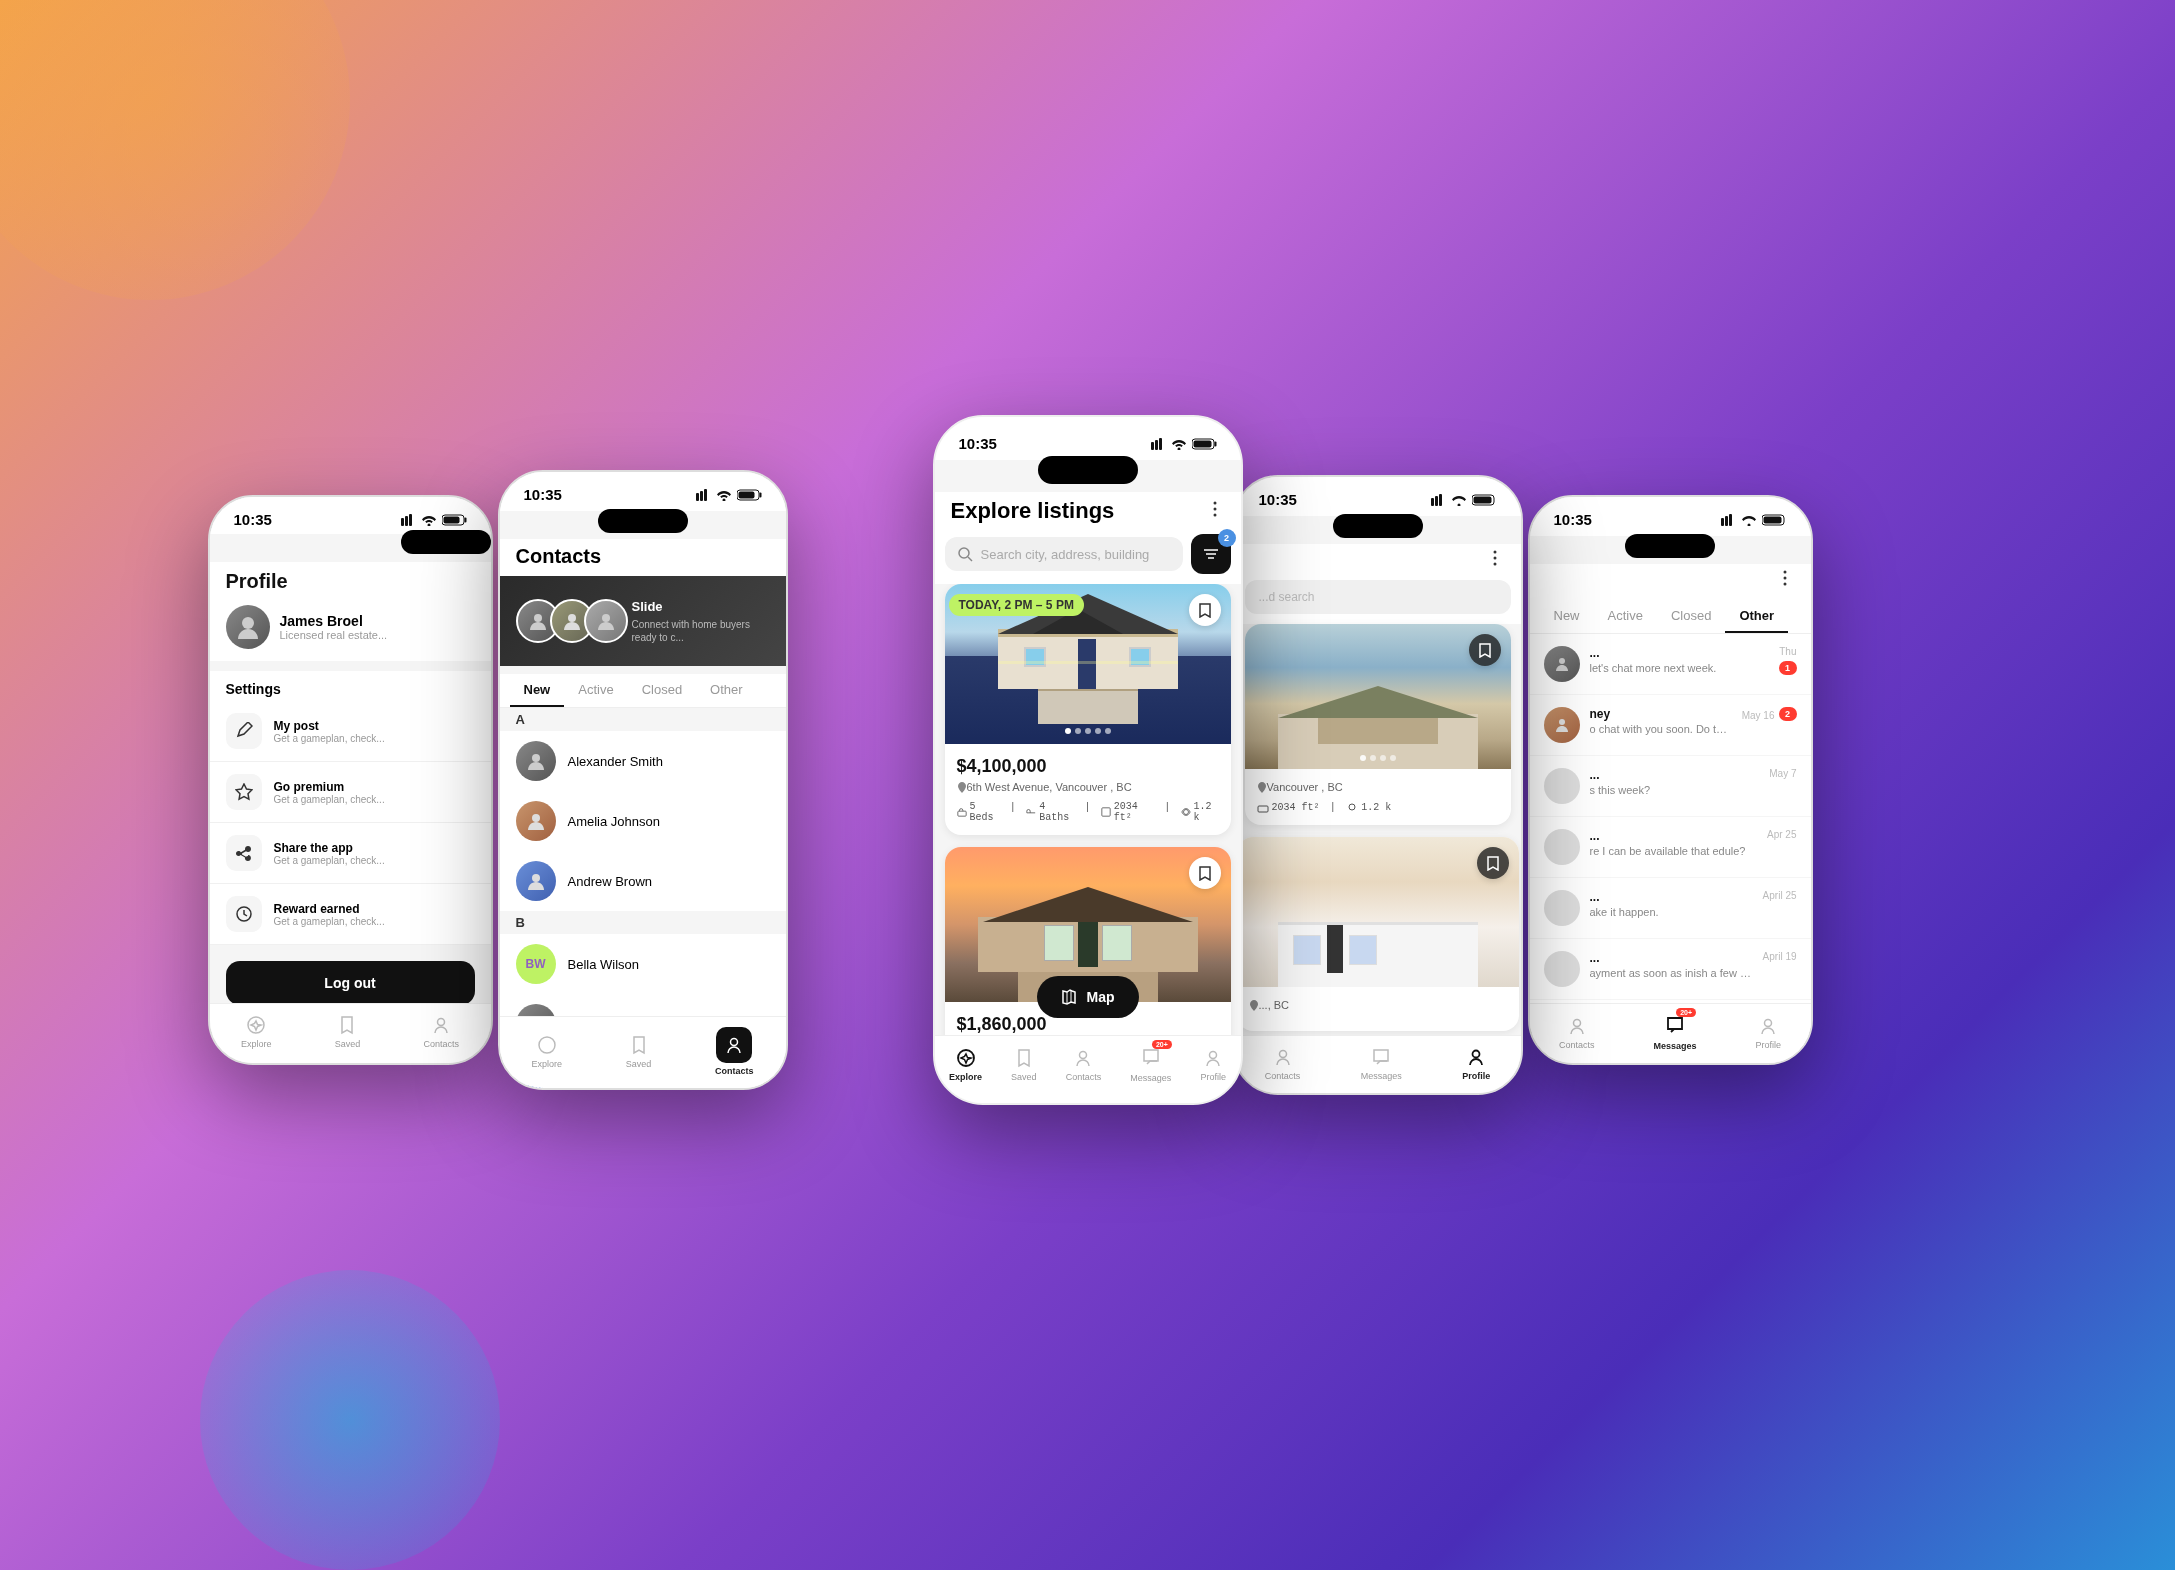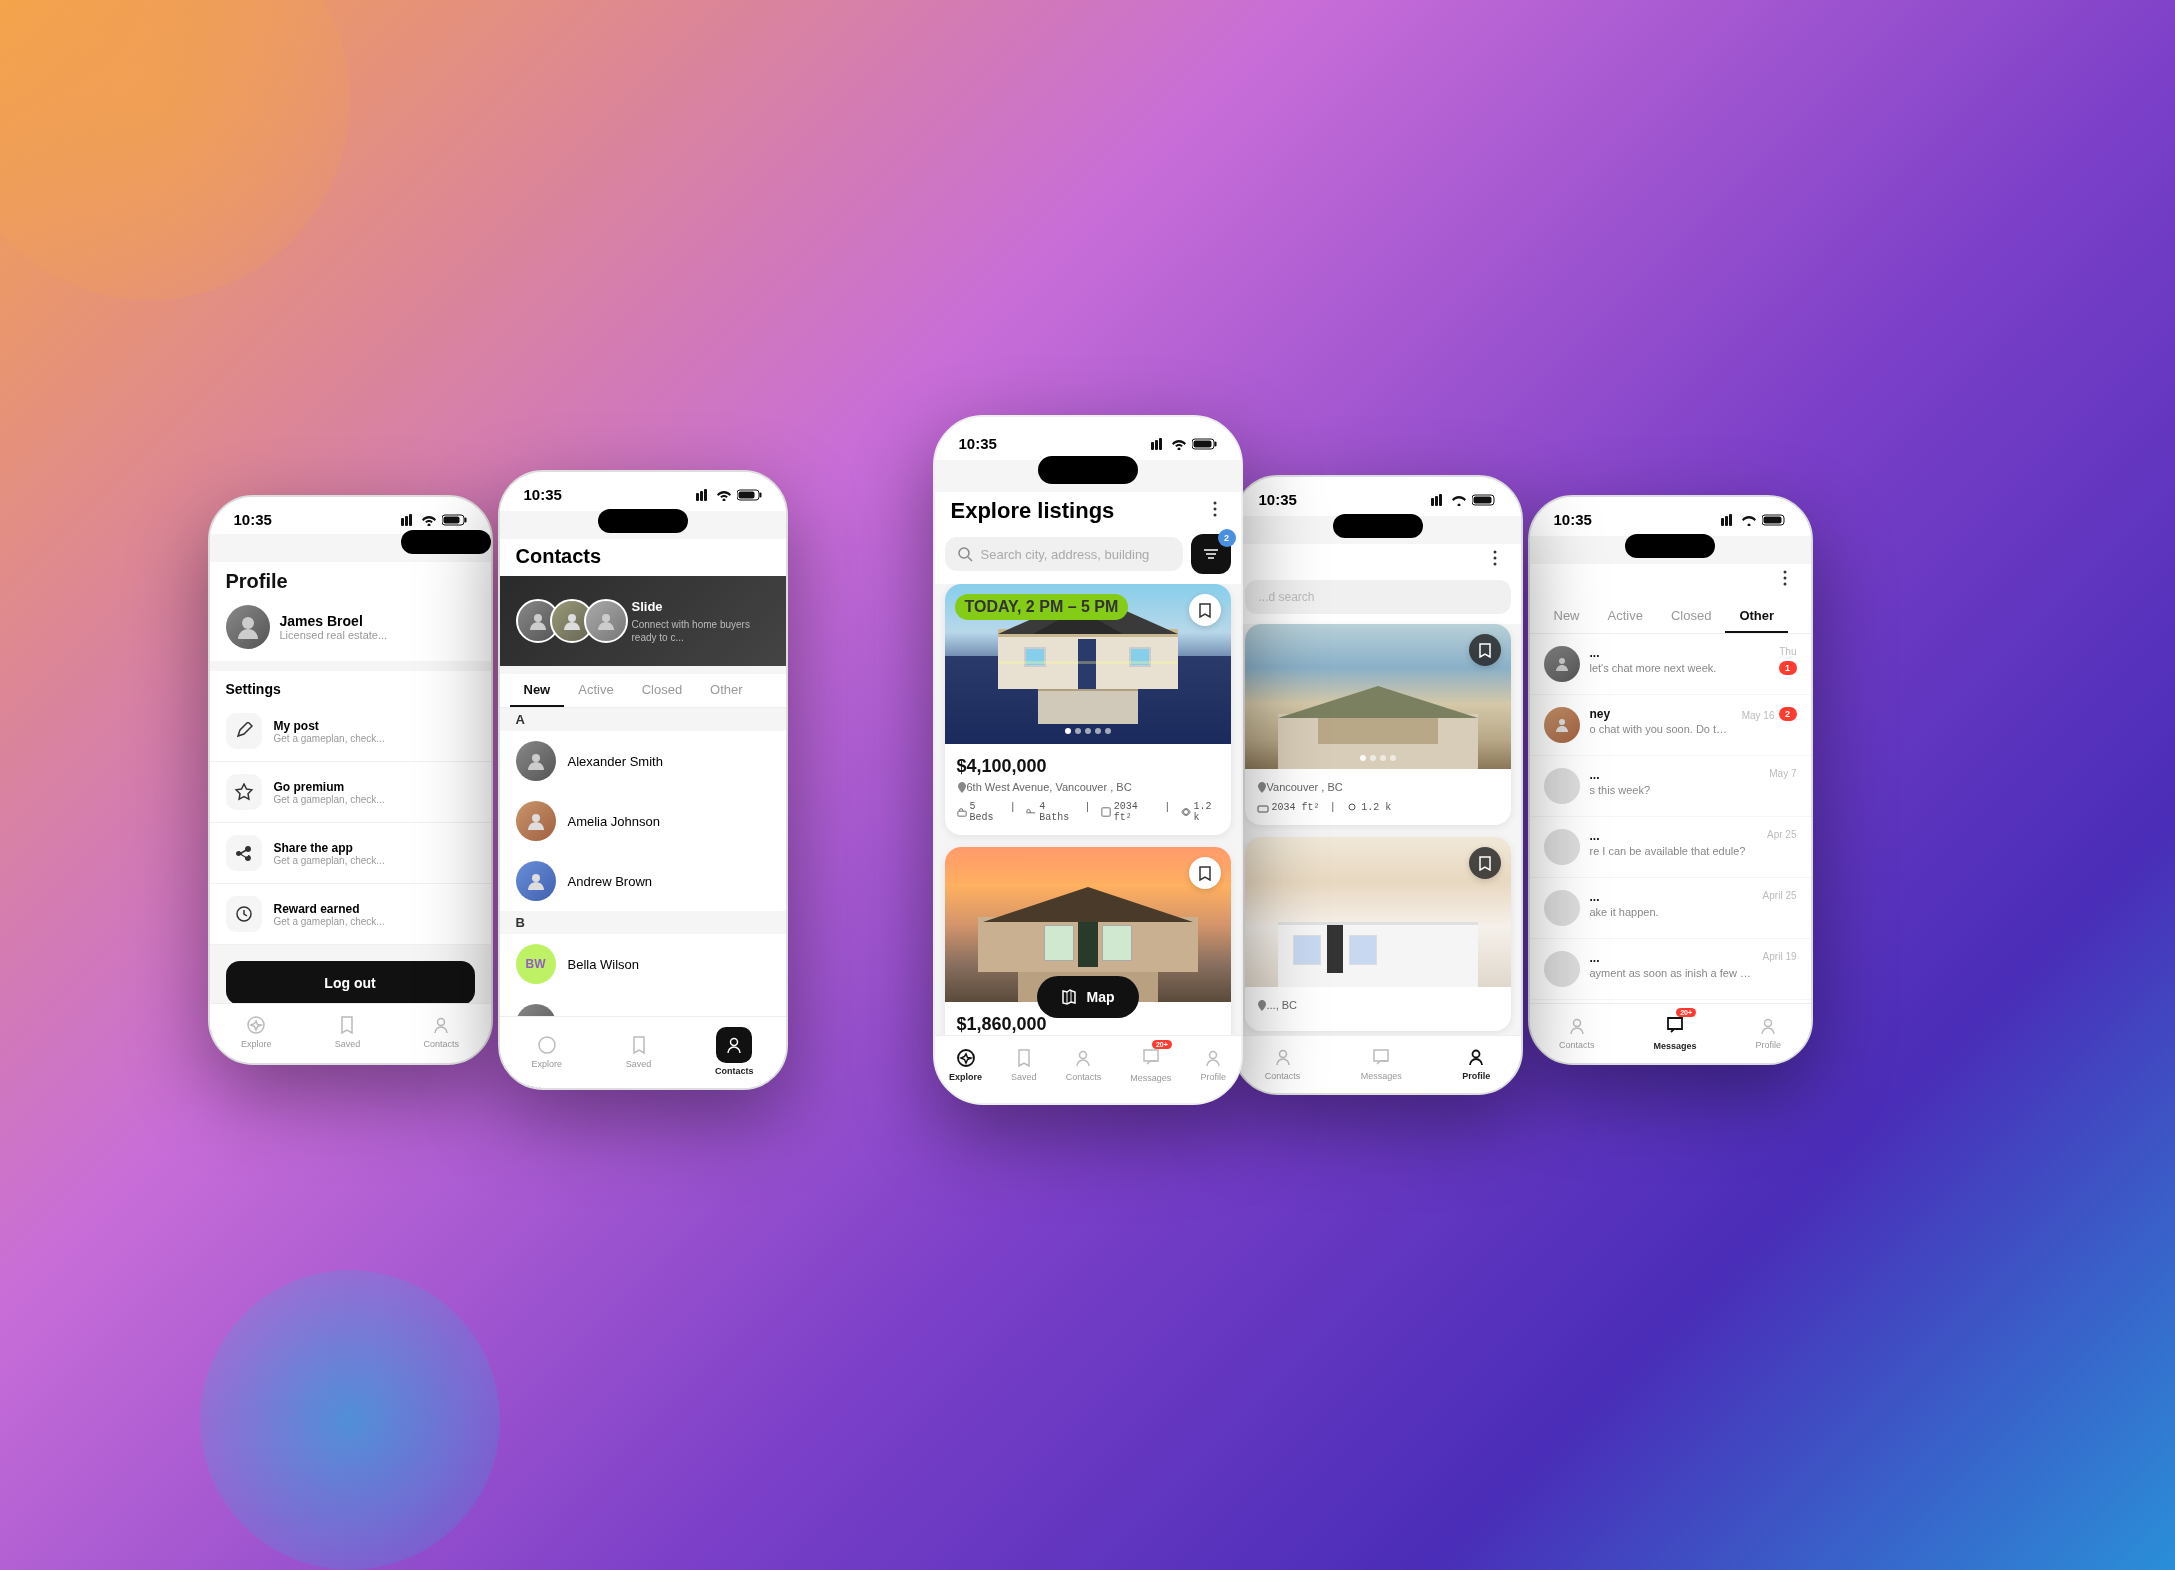--- a/index.html
+++ b/index.html
@@ -147,25 +147,25 @@
       width: 100%;
       height: 155px;
       object-fit: cover;
       position: relative;
       overflow: hidden;
     }
 
     .tag-today {
       position: absolute;
       top: 10px;
-      left: 10px;
-      background: #84cc16;
+      left: 4px;
+      background: #bef264;
       border-radius: 20px;
       padding: 4px 10px;
-      font-size: 16px;
+      font-size: 12px;
       font-weight: 600;
       color: #333;
       display: flex;
       align-items: center;
       gap: 4px;
     }
 
     .bookmark-btn {
       position: absolute;
       top: 10px;
@@ -995,21 +995,21 @@
           <div class="listing-stat">
             <svg width="12" height="12" viewBox="0 0 12 12">
                 <circle cx="6" cy="6" r="3" fill="none" stroke="#555" stroke-width="1"></circle>
               </svg>
             <span>1.2 k</span>
           </div>
         </div>
       </div>
     </div>
 
-    <div class="listing-card" style="margin:0 10px 12px;">
+    <div class="listing-card" style="margin:0 2px 12px;">
       <div style="height:150px;background:linear-gradient(180deg,#f0e8d8 0%,#e8d8c0 30%,#f5f0ea 60%,#e0d8cc 100%);position:relative;overflow:hidden;">
 
         <div style="position:absolute;bottom:0;width:100%;display:flex;justify-content:center;">
           <div style="background:#f5f5f5;width:200px;height:65px;position:relative;border-top:3px solid #e0e0e0;">
             <div style="display:flex;gap:6px;padding:10px 15px;">
               <div style="background:#c8d8f0;width:28px;height:30px;border:1px solid #ddd;"></div>
               <div style="background:#333;width:16px;height:48px;margin-top:-10px;"></div>
               <div style="background:#c8d8f0;width:28px;height:30px;border:1px solid #ddd;"></div>
             </div>
           </div>

